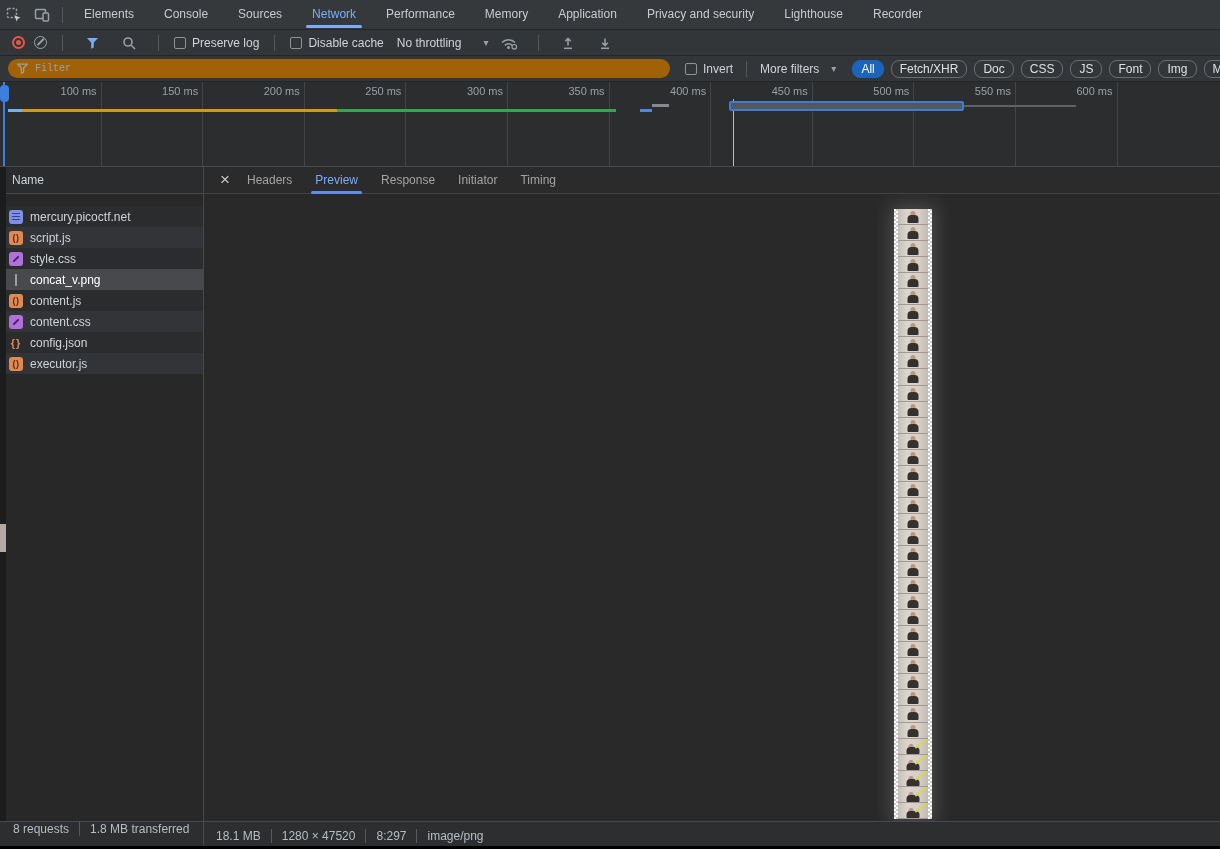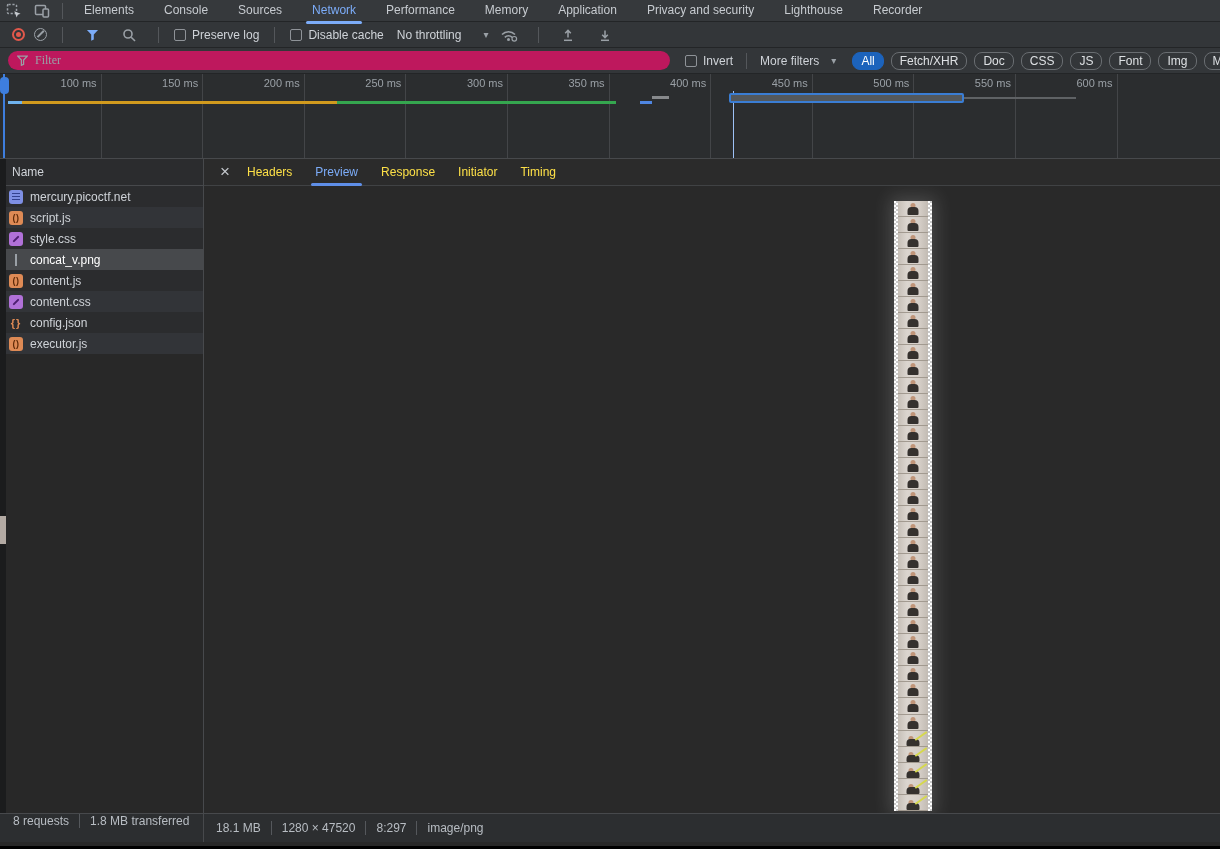--- a/index.html
+++ b/index.html
@@ -1,21 +1,21 @@
 <!DOCTYPE html>
 <html><head>
 <meta charset="utf-8">
 <style>
   * { box-sizing: border-box; margin: 0; padding: 0; }
   html,body { width:1220px; height:849px; overflow:hidden; background:#000; }
   body { font-family:"Liberation Sans", sans-serif; font-size:12px; color:#cfd3d8; }
   .devtools { position:relative; width:1220px; height:846px; background:#282828; overflow:hidden; }
 
   
-  .topbar { display:flex; align-items:center; height:22px; background:#36393c; border-bottom:1px solid #232527; }
+  .topbar { display:flex; align-items:center; height:30px; background:#36393c; border-bottom:1px solid #232527; }
   .tool-ic { width:16px; height:16px; display:flex; align-items:center; justify-content:center; margin:0 6px; flex:none; }
   .tool-ic svg { display:block; }
   .vdiv { width:1px; height:16px; background:#54575b; margin:0 6px; flex:none; }
   .top-tab { padding:0 15px; height:26px; line-height:25px; color:#c7cbd0; position:relative; white-space:nowrap; cursor:default; }
   .top-tab.active { color:#7cacf8; }
   .top-tab.active::after { content:""; position:absolute; left:9px; right:9px; bottom:0; height:2.5px; border-radius:2px; background:#7cacf8; }
 
   
   .toolbar2 { display:flex; align-items:center; height:26px; background:#333639; border-bottom:1px solid #232527; padding-left:12px; gap:9px; }
   .rec { width:13px; height:13px; border:2px solid #e1584b; border-radius:50%; position:relative; flex:none; }
@@ -23,21 +23,21 @@
   .clear { width:13px; height:13px; border:1.5px solid #9aa0a6; border-radius:50%; position:relative; flex:none; }
   .clear::after { content:""; position:absolute; left:0.5px; top:4.4px; width:9px; height:1.5px; background:#9aa0a6; transform:rotate(-45deg); }
   .cb { width:12px; height:12px; border:1.5px solid #8f9398; border-radius:2px; background:transparent; flex:none; }
   .lbl { color:#cfd3d8; white-space:nowrap; }
   .caret { color:#9aa0a6; font-size:10px; margin-left:6px; }
   .ctl-group { display:flex; align-items:center; gap:6px; }
 
   
   .filterbar { display:flex; align-items:center; height:26px; background:#333639; border-bottom:1px solid #232527; padding-left:8px; overflow:hidden; }
   .filter-wrap { position:relative; width:662px; flex:none; }
-  .filter-wrap input { width:100%; height:19px; background:#be185d; border:none; border-radius:10px; padding:0 10px 0 27px; color:#e8eaed; font-size:12px; outline:none; font-family:Liberation Serif, serif; }
+  .filter-wrap input { width:100%; height:19px; background:#a16207; border:none; border-radius:10px; padding:0 10px 0 27px; color:#e8eaed; font-size:10px; outline:none; font-family:Liberation Mono, monospace; }
   .filter-wrap input::placeholder { color:#9aa0a6; }
   .filter-wrap .funnel-sm { position:absolute; left:9px; top:4px; }
   .pills { display:flex; align-items:center; gap:7px; white-space:nowrap; }
   .pill { padding:1px 8px; border:1px solid #696d71; border-radius:8px; color:#dde0e3; flex:none; }
   .pill.active { background:#1c63bc; border-color:#1c63bc; color:#fff; }
 
   
   .overview { position:relative; height:85px; background:#2b2d2f; border-bottom:1px solid #47494c; overflow:hidden; }
   .ov-cells { display:flex; height:100%; }
   .ov-cell { flex:0 0 101.6px; border-right:1px solid #434548; position:relative; }
@@ -47,41 +47,41 @@
   .ov-handle { position:absolute; left:0; top:3px; width:9px; height:17px; background:#3e7ede; border-radius:4px; }
   .ov-marker { position:absolute; left:733px; top:17px; bottom:0; width:1px; background:#9dc1f7; }
   .ov-selected { position:absolute; left:729px; top:19px; width:235px; height:10px; background:#54585c; border:2px solid #3a7dd4; border-radius:2px; }
   .ov-tail { position:absolute; left:964px; top:23px; width:112px; height:2px; background:#5f6265; }
 
   
   .main { display:flex; height:654px; position:relative; }
   .gutter { position:absolute; left:0; top:0; width:6px; height:100%; background:#1b1c1d; z-index:5; }
   .gutter .beige { position:absolute; left:0; top:357px; width:6px; height:28px; background:#b3aaa3; }
 
-  .names { width:204px; flex:none; border-right:1px solid #47494c; background:#282828; display:flex; flex-direction:column; }
+  .names { width:204px; flex:none; border-right:1px solid #47494c; background:#282828; display:flex; flex-direction:column;gap:12px; }
   .names-header { height:27px; line-height:26px; padding-left:12px; border-bottom:1px solid #47494c; color:#cfd3d8; background:#2b2c2e; }
   .req-row { height:21px; display:flex; align-items:center; padding-left:9px; gap:7px; color:#cfd3d8; white-space:nowrap; overflow:hidden; }
   .req-row:nth-child(odd) { background:#2b2c2e; }
   .req-row:nth-child(even) { background:#323438; }
   .req-row.selected { background:#47494c; color:#fff;text-align:center; }
   .fi { width:14px; height:14px; border-radius:3px; flex:none; display:flex; align-items:center; justify-content:center; font-size:9px; font-weight:bold; position:relative; }
   .fi-doc { background:#7e8fe4; }
   .fi-doc::after { content:""; width:8px; height:7px; background:repeating-linear-gradient(#33418f 0 1.4px, transparent 1.4px 3px); }
   .fi-css { background:#b171d8; }
   .fi-css::after { content:""; width:8px; height:2px; border-radius:1px; background:#4d1e70; transform:rotate(-45deg); }
   .fi-js { background:#de8a55; color:#5f2a08; }
   .fi-js::after { content:"()"; letter-spacing:0.5px; }
   .fi-json { color:#de8a55; font-size:11px; font-weight:bold; }
   .fi-json::after { content:"{}"; letter-spacing:1px; }
   .fi-strip::after { content:""; width:2px; height:12px; background:#9aa0a6; }
 
   .details { flex:1; display:flex; flex-direction:column; background:#292929; min-width:0; }
   .dtabs { height:27px; display:flex; align-items:center; border-bottom:1px solid #404244; background:#2b2b2b; }
   .dclose { width:16px; text-align:center; font-size:17px; line-height:16px; color:#c3c7cc; margin:0 14px 0 13px; cursor:default; }
-  .dtab { margin-right:23px; height:27px; line-height:26px; color:#fde047; position:relative; white-space:nowrap; }
+  .dtab { margin-right:23px; height:27px; line-height:26px; color:#a3a3a3; position:relative; white-space:nowrap; }
   .dtab.active { color:#7cacf8; }
   .dtab.active::after { content:""; position:absolute; left:-4px; right:-4px; bottom:0; height:3px; border-radius:3px; background:#5f8fe8; }
   .dcontent { flex:1; position:relative; background:#292929; overflow:hidden; }
 
   
   .strip { position:absolute; left:690px; top:15px; width:38px; height:610px; display:flex; box-shadow:0 0 18px 4px rgba(215,215,215,0.20); }
   .checker { width:4px; flex:none; background-color:#fff;
     background-image:linear-gradient(45deg,#c9c9c9 25%,transparent 25%,transparent 75%,#c9c9c9 75%),
                      linear-gradient(45deg,#c9c9c9 25%,transparent 25%,transparent 75%,#c9c9c9 75%);
     background-size:4px 4px; background-position:0 0,2px 2px; }

